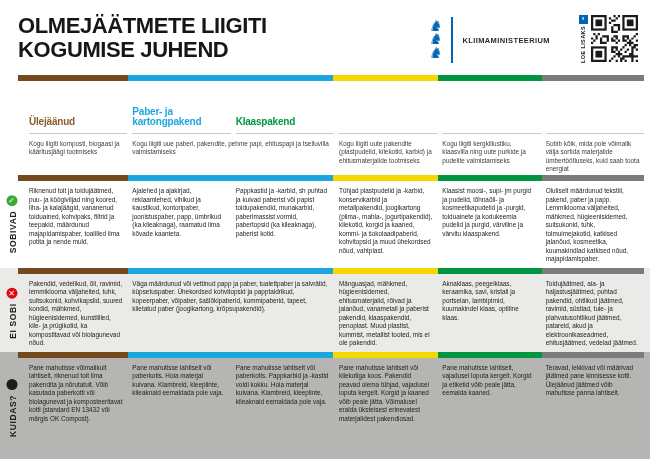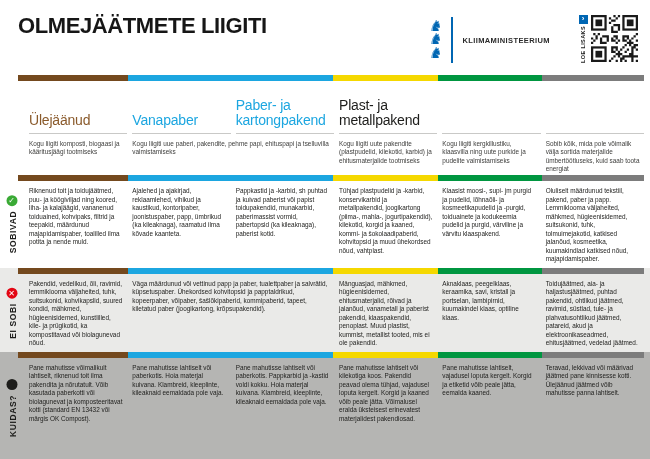--- a/index.html
+++ b/index.html
@@ -23,21 +23,21 @@
   .chev{ width:9px; height:9px; color:#fff; font-size:8px; line-height:8px; text-align:center; font-weight:700; }
   .qrlabel{ writing-mode:vertical-rl; transform:rotate(180deg); font-size:5.5px; font-weight:700;
             letter-spacing:0.4px; color:#1a1a1a; }
   .qr{ width:47px; height:47px; background:#fff; }
   
   .stripe{ flex:0 0 6px; height:6px; display:flex; padding-left:18px; padding-right:6px; background:#fff; }
   .stripe i{ display:block; height:6px; }
   
   .grid{ display:grid; grid-template-columns:24px repeat(6,1fr); column-gap:5px; padding-right:6px; }
   .titles{ flex:0 0 52px; align-items:end; }
-  .ctitle{ font-size:14px; font-weight:400; line-height:1.06; letter-spacing:-0.2px; padding-bottom:5px; }
+  .ctitle{ font-size:10px; font-weight:700; line-height:1.06; letter-spacing:-0.2px; padding-bottom:5px; }
   .divrow{ flex:0 0 1px; }
   .divrow i{ display:block; height:1px; background:#c9c9c7; }
   .descrow{ flex:0 0 41px; padding-top:6px; }
   .descrow div{ font-size:6.4px; line-height:1.32; color:#3d3d3b; padding-right:3px; }
   .body{ }
   .body .cell{ font-size:6.4px; line-height:1.33; padding:6px 4px 4px 0; }
   .sob{ flex:0 0 85px; }
   .eis{ flex:0 0 78px; }
   .kui{ flex:1 1 auto; }
   .span2{ grid-column:3 / span 2; }
@@ -50,20 +50,21 @@
            text-align:center; font-weight:700; transform:rotate(90deg); flex:0 0 11px; }
 </style>
 </head>
 <body>
 
 <div class="page">
 
   <header class="hdr">
     <h1 class="title">
       <span>OLMEJÄÄTMETE LIIGITI</span>
+      <span>KOGUMISE JUHEND</span>
     </h1>
     <div class="lockup">
       <div class="arms" style="color: rgb(0, 102, 179);">
         <span>♞</span>
         <span>♞</span>
         <span>♞</span>
       </div>
       <div class="vline" style="background-color: rgb(0, 102, 179);"></div>
       <div class="ministry">KLIIMAMINISTEERIUM</div>
     </div>
@@ -91,23 +92,22 @@
     <i style="flex: 110 1 0%; background-color: rgb(116, 73, 30);"></i>
     <i style="flex: 205 1 0%; background-color: rgb(28, 166, 224);"></i>
     <i style="flex: 105 1 0%; background-color: rgb(245, 216, 0);"></i>
     <i style="flex: 104 1 0%; background-color: rgb(0, 150, 64);"></i>
     <i style="flex: 102 1 0%; background-color: rgb(124, 124, 124);"></i>
   </div>
 
   <div class="grid titles">
     <div></div>
     <h2 class="ctitle" style="color: rgb(138, 90, 43);">Ülejäänud</h2>
-    <h2 class="ctitle" style="color: rgb(28, 166, 224);">Vanapaber</h2>
     <h2 class="ctitle" style="color: rgb(28, 166, 224);">Paber- ja kartongpakend</h2>
-    <h2 class="ctitle" style="color: rgb(29, 29, 27);">Plast- ja metallpakend</h2>
+    <h2 class="ctitle" style="color: rgb(0, 150, 64);">Klaaspakend</h2>
   </div>
 
   <div class="grid divrow">
     <div></div>
     <i></i>
       <i></i>
     <i></i>
       <i></i>
     <i></i>
       <i></i>

